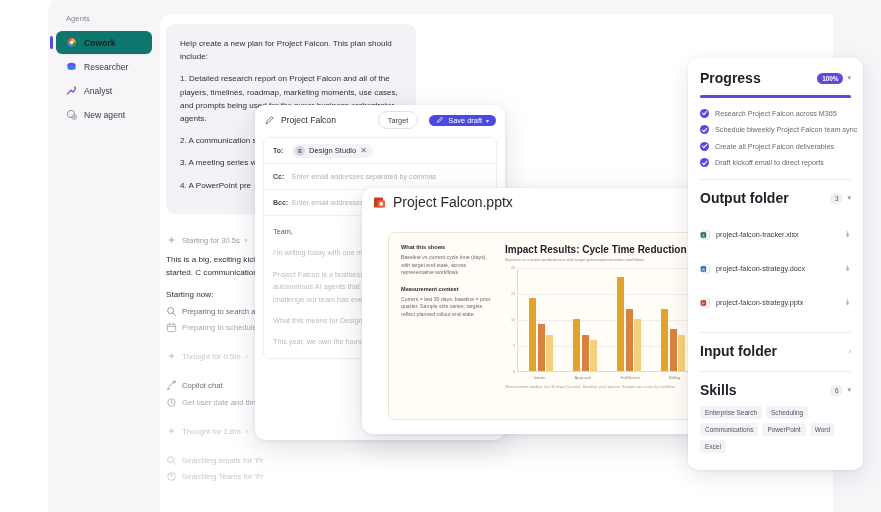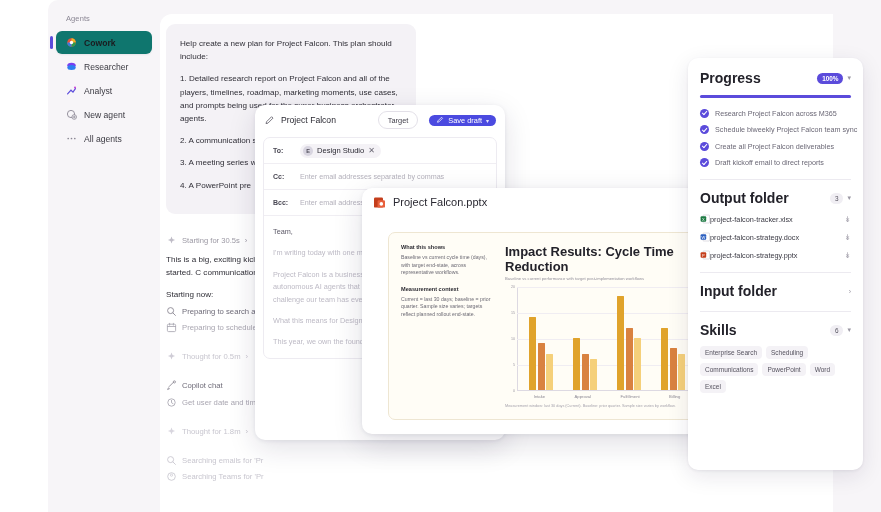--- a/index.html
+++ b/index.html
@@ -96,21 +96,21 @@
     position: relative;
   }
   .check::after {
     content: ""; position: absolute; left: 2.6px; top: 1.9px;
     width: 2.4px; height: 4px; border: solid #fff; border-width: 0 1.2px 1.2px 0;
     transform: rotate(42deg);
   }
   .task-text { font-size: 7.2px; color: #6a6775; white-space: nowrap; }
   .divider { height: 1px; background: #eceaf0; margin: 12px 0 10px 0; }
   .file-row {
-    display: flex; align-items: center; margin: 8px 0;
+    display: flex; align-items: flex-start; gap: 6px; margin: 24px 0;
   }
   .file-name { font-size: 7.3px; color: #3b3a44; flex: 1; white-space: nowrap; }
   .dl { color: #a6a3ae; font-size: 8px; }
   .fico { width: 10px; height: 10px; flex: none; border-radius: 1.5px; position: relative; }
   .fico svg { display: block; }
   .row-link {
     display: flex; align-items: center; justify-content: space-between;
     margin: 3px 0;
   }
   .chips { display: flex; flex-wrap: wrap; gap: 4px; margin-top: 8px; }
@@ -137,21 +137,21 @@
   .btn-primary {
     display: flex; align-items: center; gap: 4px;
     font-size: 7.4px; color: #ffffff; background: #4b4ae0;
     border-radius: 8px; padding: 1px 7px; margin-left: 5px;
   }
   .compose-body {
     margin: 2px 8px 0 8px; background: #fff; border: 1px solid #edebf1;
     border-radius: 7px; overflow: hidden;
   }
   .field {
-    display: flex; align-items: center; gap: 14px;
+    display: flex; align-items: center; gap: 6px;
     height: 26px; padding: 0 9px; border-bottom: 1px solid #f0eef3;
   }
   .field-label { font-size: 7px; font-weight: bold; color: #4a4854; width: 13px; flex: none; }
   .pill {
     display: flex; align-items: center; gap: 4px;
     background: #f4f2f6; border-radius: 10px; padding: 2px 6px 2px 3px;
   }
   .avatar {
     width: 10px; height: 10px; border-radius: 50%; background: #d8d5e0;
     color: #4f4c59; font-size: 5.6px; display: flex; align-items: center;
@@ -165,31 +165,31 @@
   .mail-body p.dim { color: #bdbac5; }
 
   
   .ppt {
     position: absolute; left: 362px; top: 188px; width: 366px; height: 246px;
     background: #ffffff; border-radius: 10px;
     box-shadow: 0 9px 30px rgba(30,20,60,.14), 0 1px 4px rgba(30,20,60,.08);
     overflow: hidden;
   }
   .ppt-head { display: flex; align-items: center; gap: 7px; height: 28px; padding: 0 11px; }
-  .ppt-title { font-size: 11px; color: #2a2932; }
+  .ppt-title { font-size: 14px; color: #2a2932; }
   .slide {
     position: absolute; left: 26px; top: 44px; width: 322px; height: 188px;
     background: #fffdf6; border: 1px solid #eee6d2; border-radius: 7px;
     display: flex; padding: 11px 12px;
   }
   .slide-left { width: 104px; flex: none; padding-right: 8px; }
   .slide-h { font-size: 5.6px; font-weight: bold; color: #2b2a31; margin-bottom: 4px; }
   .slide-p { font-size: 5.2px; line-height: 7.6px; color: #6c6a74; margin-bottom: 9px; }
   .slide-right { flex: 1; position: relative; }
-  .ch-title { font-size: 13px; font-weight: bold; color: #23222a; }
+  .ch-title { font-size: 10px; font-weight: bold; color: #23222a; }
   .ch-sub { font-size: 4.2px; color: #93909b; margin-top: 2px; }
   .plot { position: relative; margin-top: 6px; height: 104px; padding-left: 12px; }
   .axis-line { position: absolute; left: 12px; top: 0; bottom: 0; width: 1px; background: #ddd9e2; }
   .base-line { position: absolute; left: 12px; right: 0; bottom: 0; height: 1px; background: #ddd9e2; }
   .ytick {
     position: absolute; left: 0; width: 10px; text-align: right;
     font-size: 3.6px; color: #9b98a3; transform: translateY(-1.8px);
   }
   .gridline { position: absolute; left: 12px; right: 0; height: 1px; background: #f0edf2; }
   .bars {
@@ -262,30 +262,20 @@
       <span class="ico">
         <svg viewBox="0 0 11 11">
             <circle cx="5" cy="5" r="3.6" stroke="#8b8794" stroke-width=".9" fill="none"></circle>
             <circle cx="8.2" cy="8" r="2.3" fill="#fff" stroke="#8b8794" stroke-width=".8"></circle>
             <path d="M8.2 6.9v2.2M7.1 8h2.2" stroke="#8b8794" stroke-width=".8" stroke-linecap="round"></path>
           </svg>
       </span>
       <span class="nav-label">New agent</span>
     </div>
 
-    <div class="nav-item">
-      <span class="ico">
-        <svg viewBox="0 0 11 11">
-            <circle cx="2.2" cy="5.5" r=".85" fill="#8b8794"></circle>
-            <circle cx="5.5" cy="5.5" r=".85" fill="#8b8794"></circle>
-            <circle cx="8.8" cy="5.5" r=".85" fill="#8b8794"></circle>
-          </svg>
-      </span>
-      <span class="nav-label">All agents</span>
-    </div>
   </div>
 
   <div class="prompt-card">
     <p>Help create a new plan for Project Falcon. This plan should include:</p>
     <p>1. Detailed research report on Project Falcon and all of the players, timelines, roadmap, marketing moments, use cases, and prompts being used for the super business orchestrator agents.</p>
     <p>2. A communication summary of the stra</p>
     <p>3. A meeting series week.</p>
     <p>4. A PowerPoint pre</p>
   </div>
 

